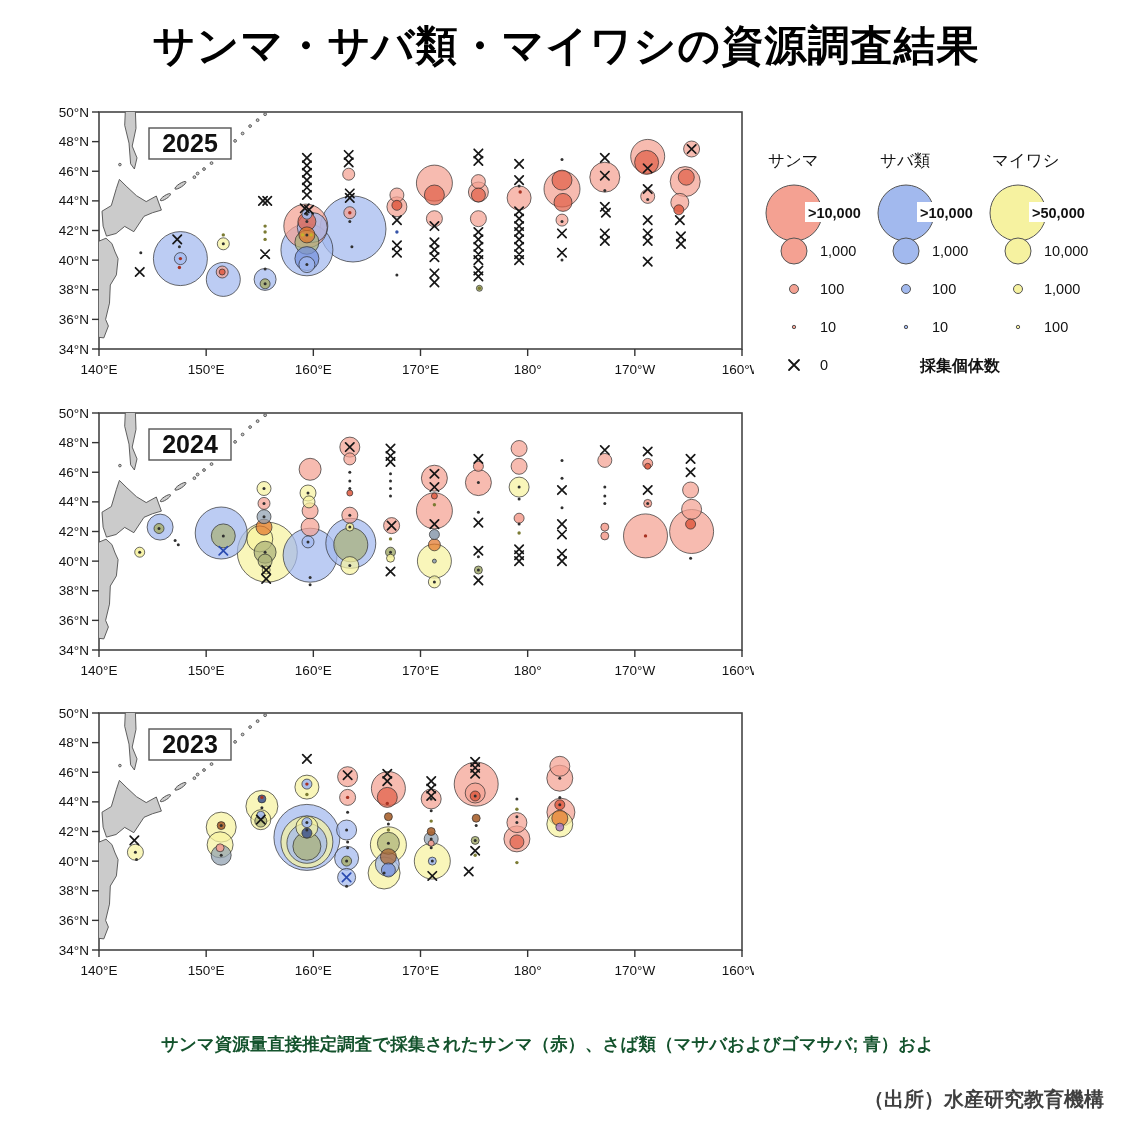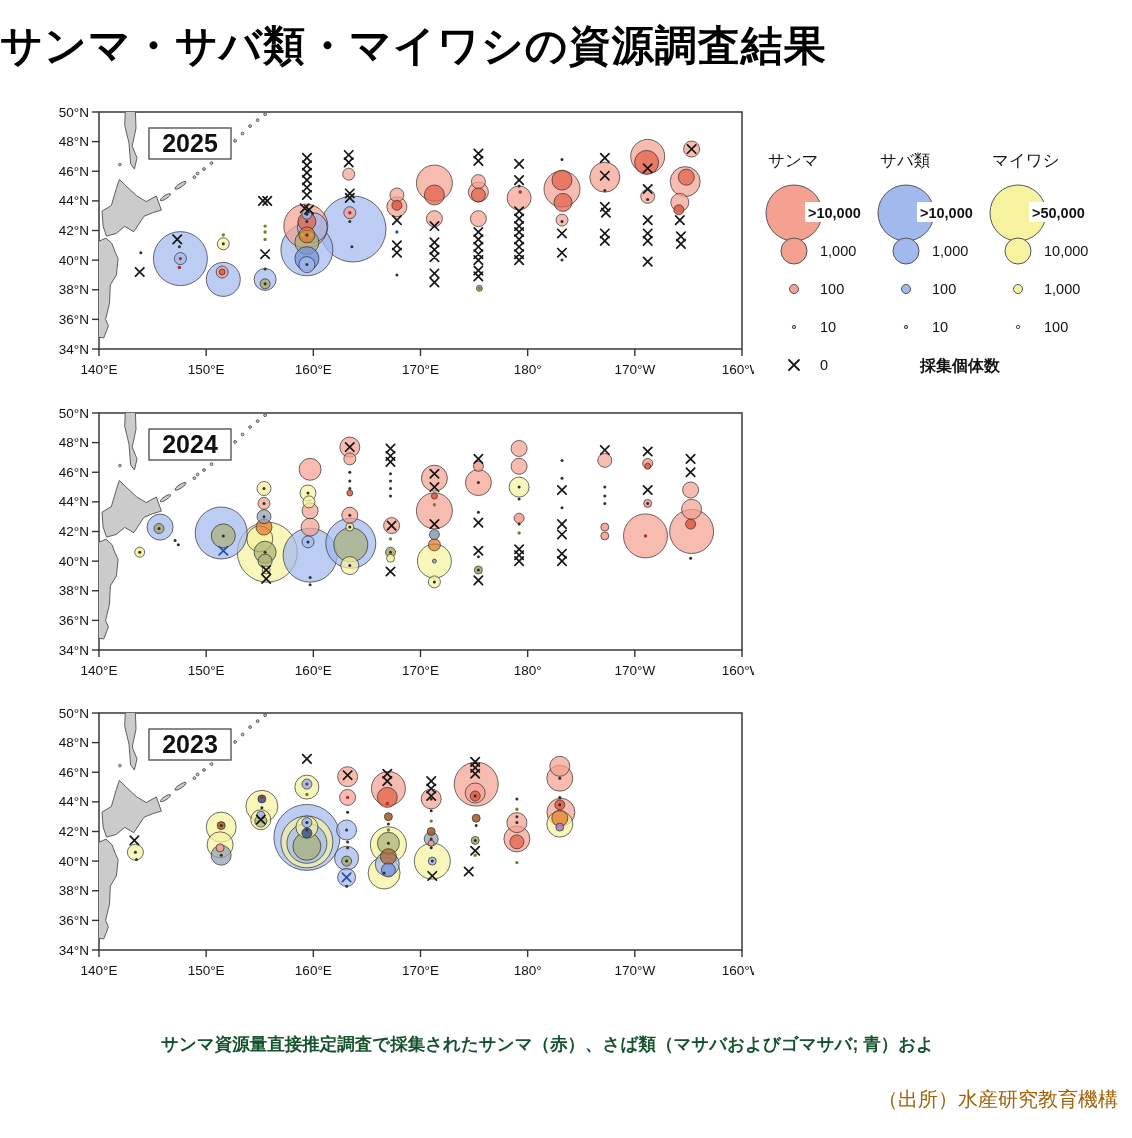--- a/index.html
+++ b/index.html
@@ -1,25 +1,25 @@
 <!DOCTYPE html>
 <html><head>
 <meta charset="utf-8">
 <style>
   html,body{margin:0;padding:0;background:#ffffff;}
   #page{position:relative;width:1132px;height:1138px;background:#fff;overflow:hidden;
         font-family:"Liberation Sans","DejaVu Sans",sans-serif;color:#111;}
-  #fig-title{position:absolute;top:18px;left:0;width:100%;margin:0;
+  #fig-title{position:absolute;top:18px;left:0;width:100%;text-align:center;margin:0;
         font-size:42px;font-weight:800;letter-spacing:1px;color:#000;}
   .panel-svg{position:absolute;left:40px;}
   #legend-svg{position:absolute;left:754px;top:144px;}
   #caption{position:absolute;left:157px;top:1026px;width:960px;margin:4px;
         font-size:17.5px;font-weight:600;line-height:28px;color:#14532d;}
-  #source{position:absolute;right:14px;top:1086px;margin:0;
-        font-size:20px;font-weight:400;color:#a16207;}
+  #source{position:absolute;right:28px;top:1086px;margin:0;
+        font-size:20px;font-weight:700;color:#404040;}
   svg text{font-family:"Liberation Sans","DejaVu Sans",sans-serif;}
 </style>
 </head>
 <body>
 
 <div id="page">
   <h1 id="fig-title">サンマ・サバ類・マイワシの資源調査結果</h1>
   <div id="panels">
       <svg width="714" height="288" class="panel-svg" style="top: 106px;">
         <defs>

